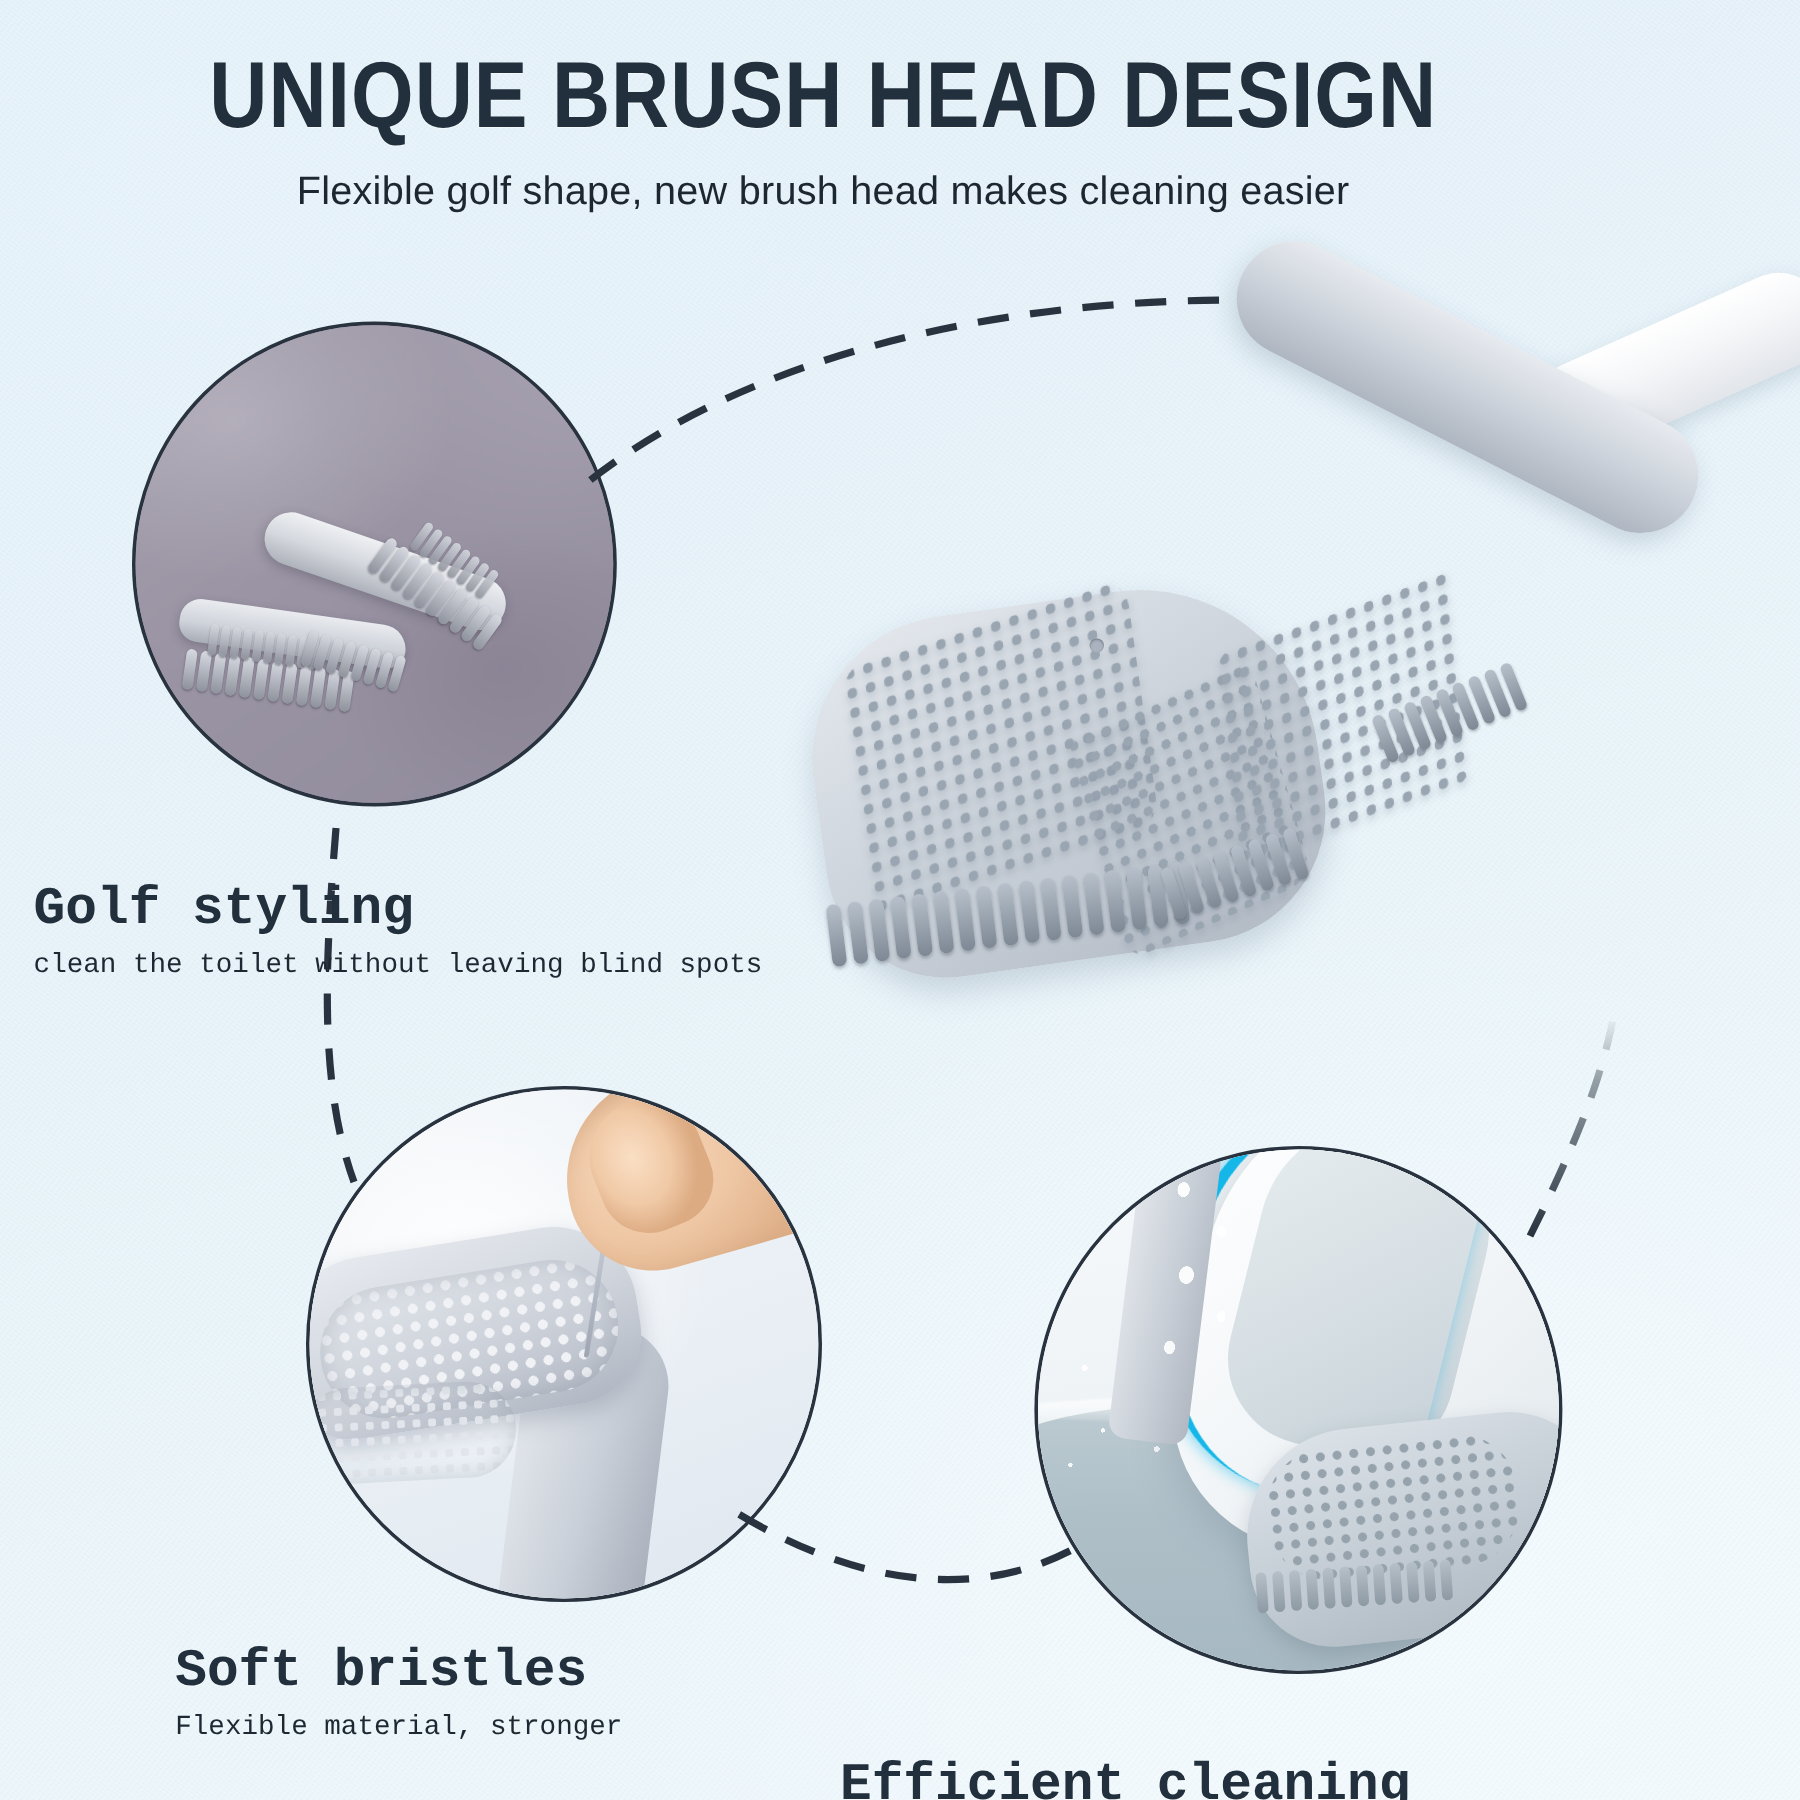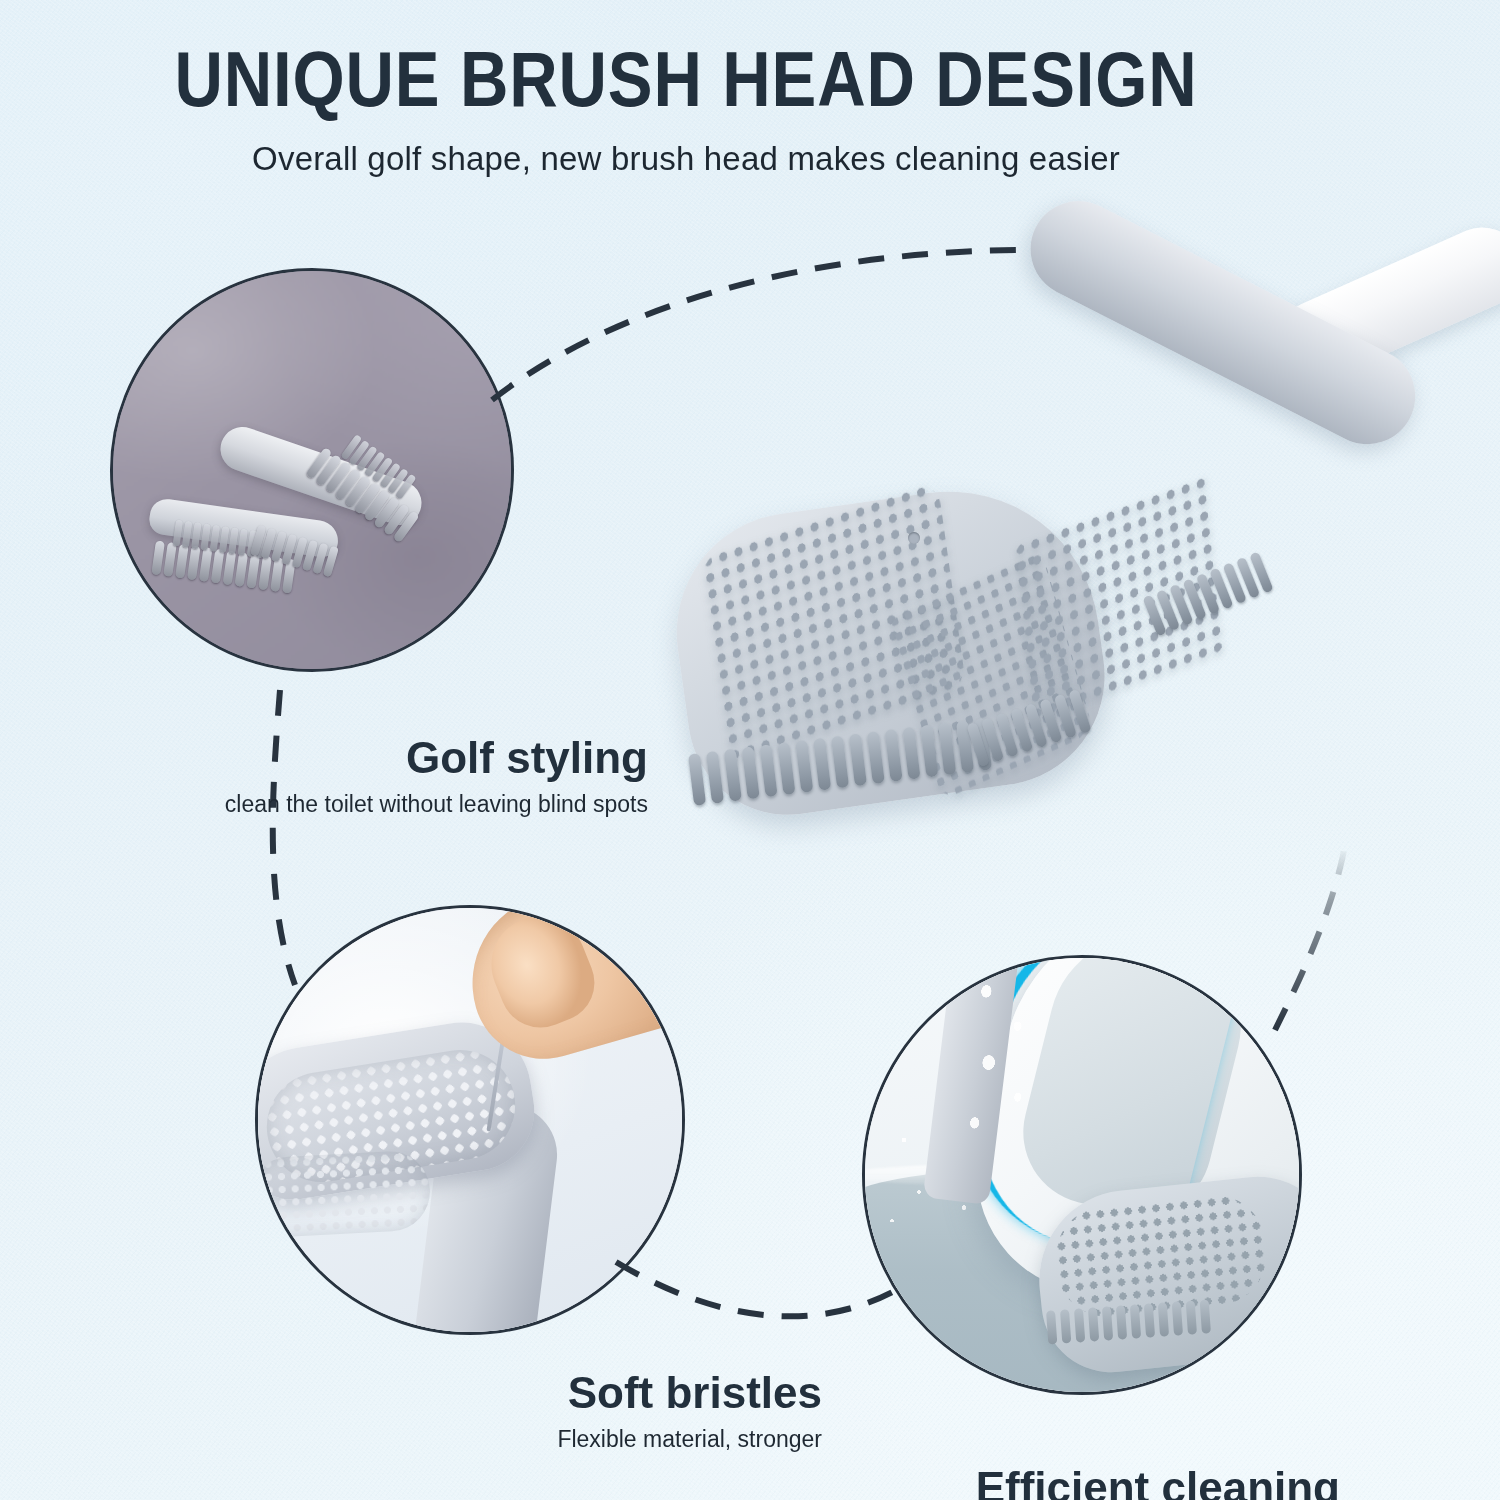--- a/index.html
+++ b/index.html
@@ -327,40 +327,40 @@
   .p-hole{
     position:absolute; left:248px; top:282px;
     width:12px; height:12px; border-radius:50%;
     background:#aab3bf; box-shadow:inset 0 1px 2px rgba(70,80,92,.6);
   }
 
   
   .connectors{ position:absolute; inset:0; z-index:5; pointer-events:none;}
 
   
-  .caption { position:absolute; z-index:6; text-align:right; }
+  .caption { position:absolute; z-index:6; text-align:left;font-family:Liberation Mono, monospace; }
   .cap-title{
     font-size:44px; font-weight:bold; color:#22303d; line-height:1.05;
     text-shadow:0 1px 0 rgba(255,255,255,.45);
   }
   .cap-desc{
     margin-top:8px; font-size:23px; color:#1e2832; line-height:1.32; font-weight:400;
   }
   .cap-golf{ left:28px; top:735px; width:620px; }
-  .cap-soft{ left:162px; top:1370px; width:660px; }
+  .cap-soft{ left:146px; top:1370px; width:660px; }
   .cap-eff { left:700px; top:1465px; width:640px; }
 </style>
 </head>
 <body>
 
 <div id="page">
 
   <div class="header">
     <div class="title">UNIQUE BRUSH HEAD DESIGN</div>
-    <div class="subtitle">Overall golf shape, new brush head makes cleaning easier</div>
+    <div class="subtitle">Flexible golf shape, new brush head makes cleaning easier</div>
   </div>
 
   <svg class="connectors" width="1500" height="1500" viewBox="0 0 1500 1500">
 
     <path d="M 492 400 C 620 300 820 250 1030 250" fill="none" stroke="#28333f" stroke-width="6" stroke-linecap="butt" stroke-dasharray="26 18"></path>
 
     <path d="M 280 690 C 272 790 264 900 295 985" fill="none" stroke="#28333f" stroke-width="6" stroke-linecap="butt" stroke-dasharray="26 20"></path>
 
     <path d="M 616 1262 C 730 1330 830 1330 905 1285" fill="none" stroke="#28333f" stroke-width="6" stroke-linecap="butt" stroke-dasharray="26 18"></path>
 

